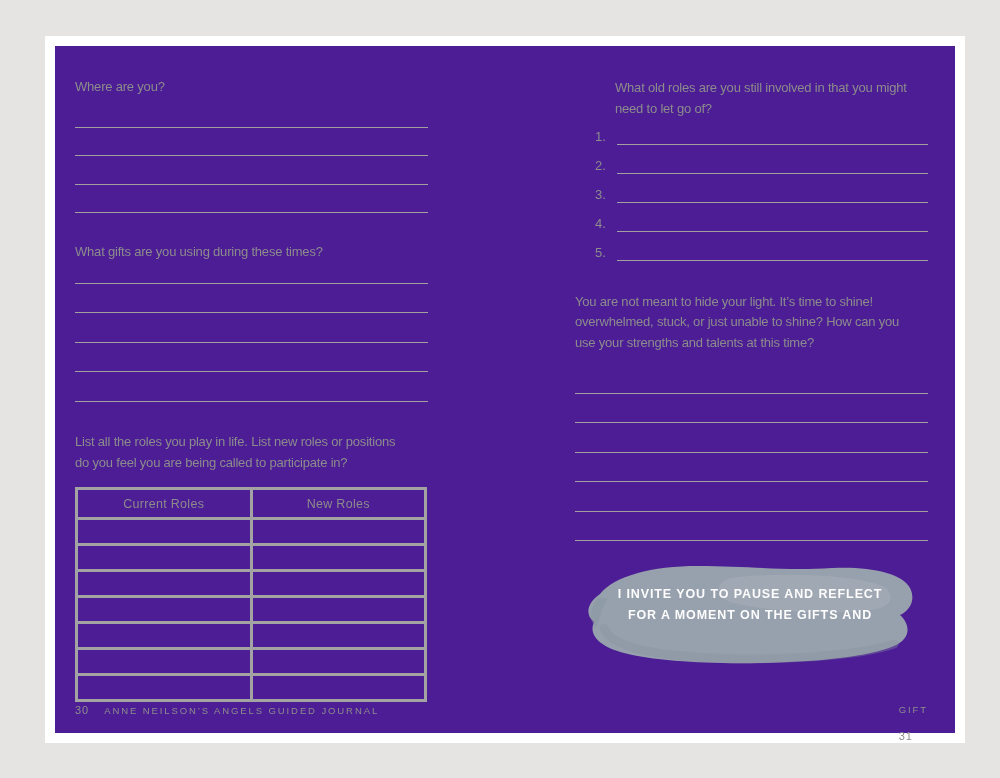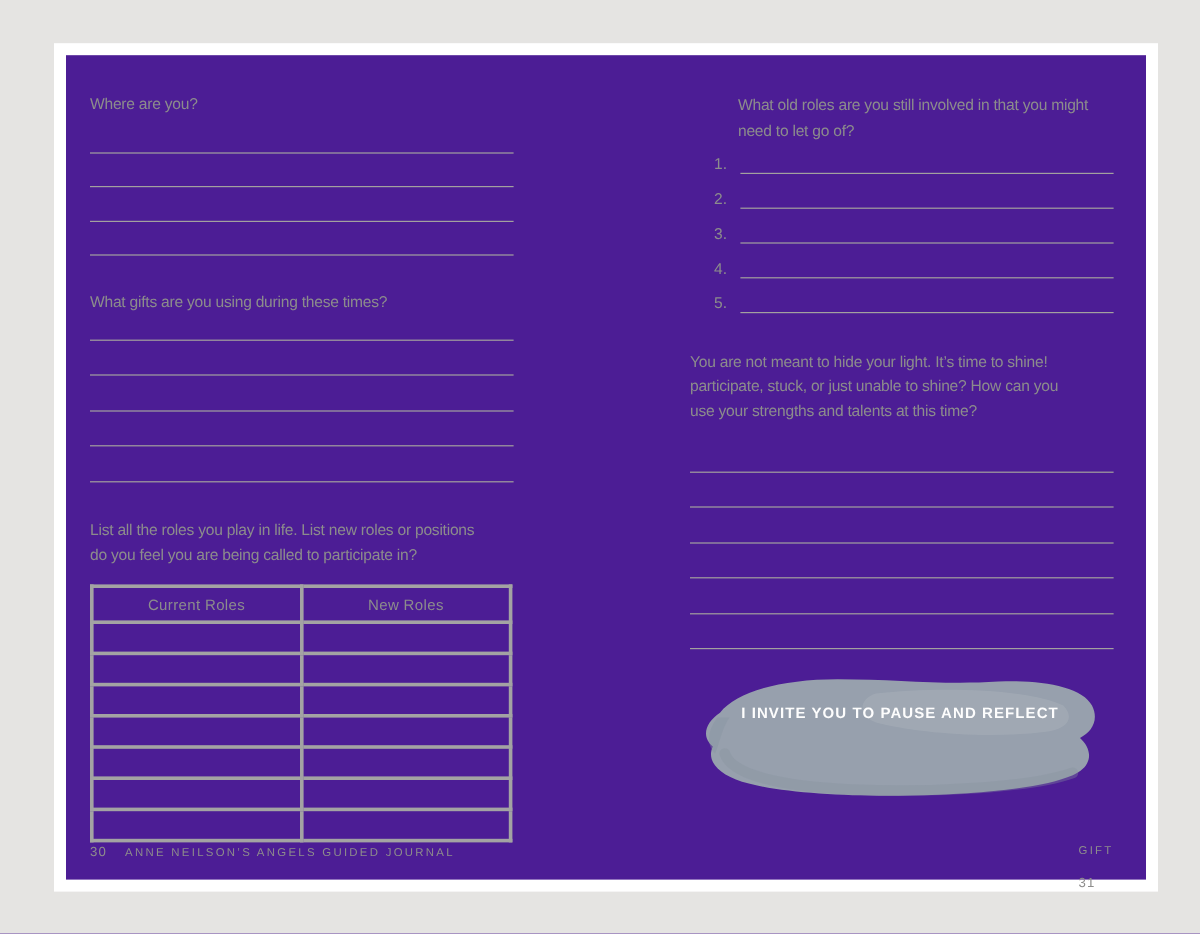--- a/index.html
+++ b/index.html
@@ -194,21 +194,21 @@
           <span class="nline"></span>
         </div>
         <div class="nrow">
           <span class="num">5.</span>
           <span class="nline"></span>
         </div>
       </div>
 
     <div class="question" style="left:520px;top:246px;line-height:20.3px;">
         <div class="tline">You are not meant to hide your light. It’s time to shine!</div>
-        <div class="tline">participate, stuck, or just unable to shine? How can you</div>
+        <div class="tline">overwhelmed, stuck, or just unable to shine? How can you</div>
         <div class="tline">use your strengths and talents at this time?</div>
       </div>
 
     <div class="linegroup lg-30" style="left:520px;top:318px;width:353px;">
         <div class="wline"></div>
         <div class="wline"></div>
         <div class="wline"></div>
         <div class="wline"></div>
         <div class="wline"></div>
         <div class="wline"></div>
@@ -221,20 +221,21 @@
                  C330,66 332,80 314,88 C288,99 236,104 178,105
                  C128,106 74,103 44,95 C20,89 8,77 14,64
                  C4,56 8,44 20,36 Z" fill="#9aa5ae" opacity="0.96"></path>
         <path d="M150,20 C200,14 280,16 306,30 C316,40 310,50 290,52
                  C240,58 180,52 150,44 C134,38 136,24 150,20 Z" fill="#b6bdc3" opacity="0.30"></path>
         <path d="M24,70 C30,88 70,97 130,100 C200,103 280,98 314,86" fill="none" stroke="#87939f" stroke-width="9" stroke-linecap="round" opacity="0.35"></path>
         <path d="M18,40 C10,50 8,62 16,70 C20,60 22,48 28,40 Z" fill="#87939f" opacity="0.4"></path>
       </svg>
       <div class="swash-text">
           <div class="tline">I INVITE YOU TO PAUSE AND REFLECT</div>
+          <div class="tline">FOR A MOMENT ON THE GIFTS AND</div>
         </div>
     </div>
 
     <div class="footer" style="right:27px;top:658px;flex-direction:column;">
       <span class="ftitle">GIFT</span>
       <span class="pagenum">31</span>
     </div>
 
   </div>
 </div>

